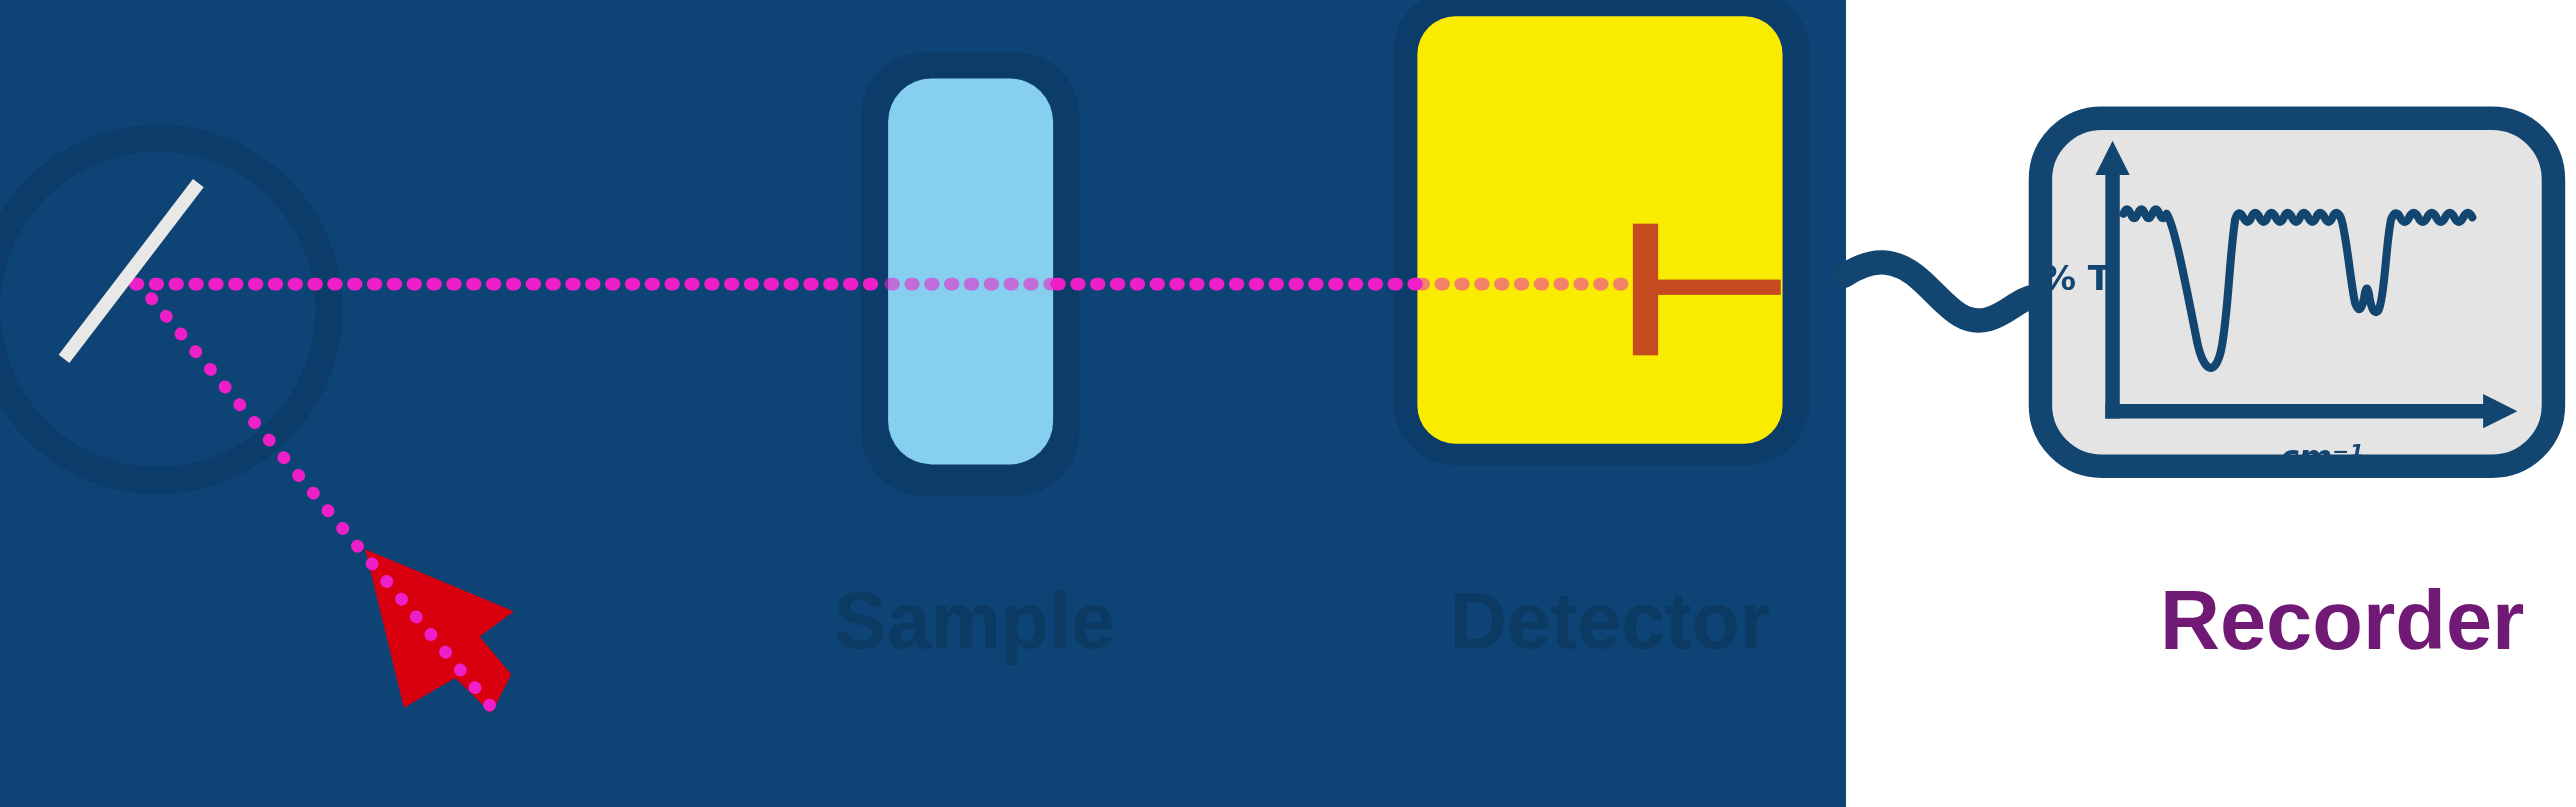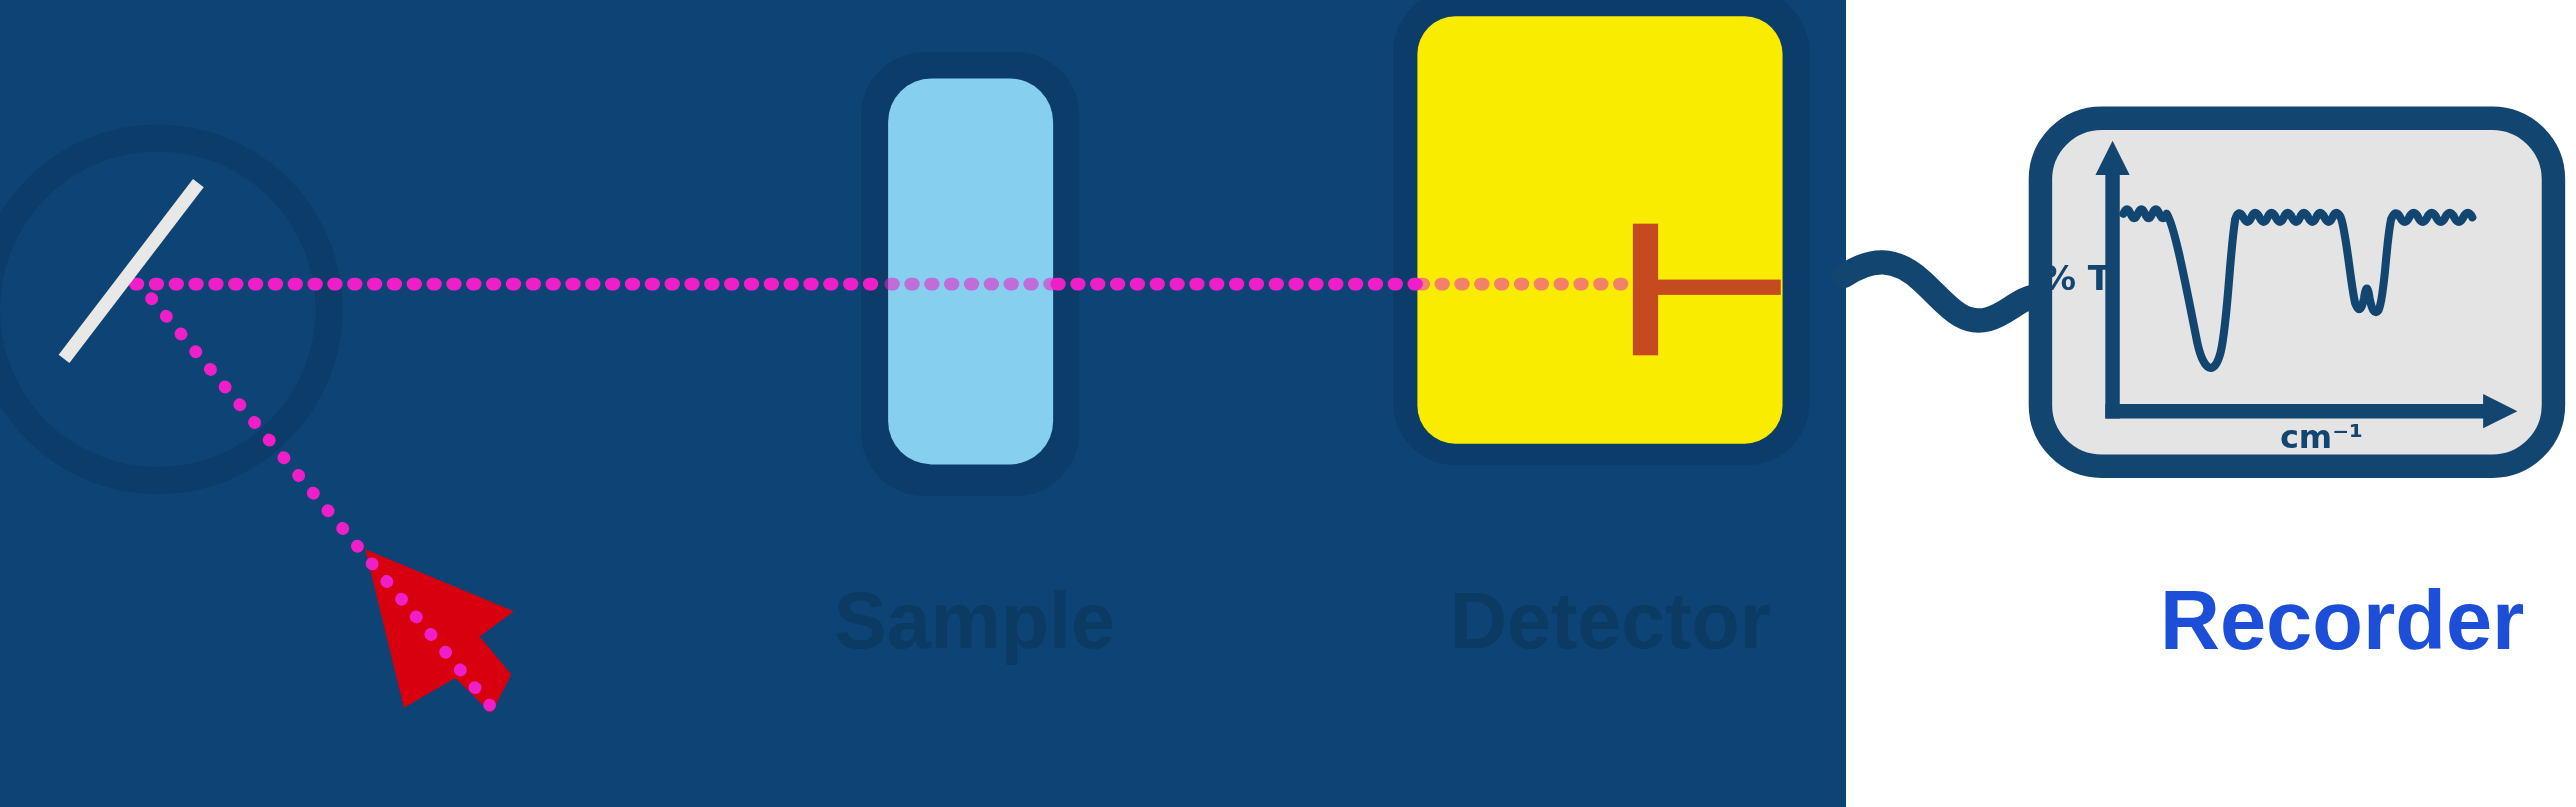--- a/index.html
+++ b/index.html
@@ -4,26 +4,26 @@
 <style>
   html,body{margin:0;padding:0;background:#ffffff;}
   #stage{position:relative;width:2576px;height:808px;background:#ffffff;overflow:hidden;
          font-family:"Liberation Sans","DejaVu Sans",sans-serif;}
   #panel{position:absolute;left:0;top:0;width:1846px;height:808px;background:#0E4375;}
   svg{position:absolute;left:0;top:0;}
   .lbl{position:absolute;font-weight:700;white-space:nowrap;}
   .lbl-big{font-size:79px;line-height:1;}
   #sample-label{left:830px;top:581px;width:289px;text-align:center;color:#0B3A63;}
   #detector-label{left:1450px;top:581px;width:319px;text-align:center;color:#0B3A63;}
-  #recorder-label{left:2160px;top:579px;width:332px;text-align:center;color:#1d4ed8;font-size:83px;line-height:1;}
+  #recorder-label{left:2160px;top:579px;width:332px;text-align:center;color:#701a75;font-size:83px;line-height:1;}
   #source-label{left:228px;top:718px;width:541px;color:#D8000F;font-size:76px;line-height:1;}
   #plot-ylabel{left:2036px;top:258px;width:81px;text-align:center;color:#134571;font-size:34px;
                font-family:"DejaVu Sans","Liberation Sans",sans-serif;}
-  #plot-xlabel{left:2236px;top:418px;width:171px;text-align:center;color:#134571;font-size:32px;
-               font-family:"DejaVu Sans","Liberation Sans",sans-serif;}
+  #plot-xlabel{left:2236px;top:438px;width:171px;text-align:center;color:#134571;font-size:32px;
+               font-family:"DejaVu Sans","Liberation Sans",sans-serif;font-style:italic;}
 </style>
 </head>
 <body>
 
 <div id="stage">
 
   <div id="panel"></div>
 
   <svg width="2576" height="808" viewBox="0 0 2857 896">
 

